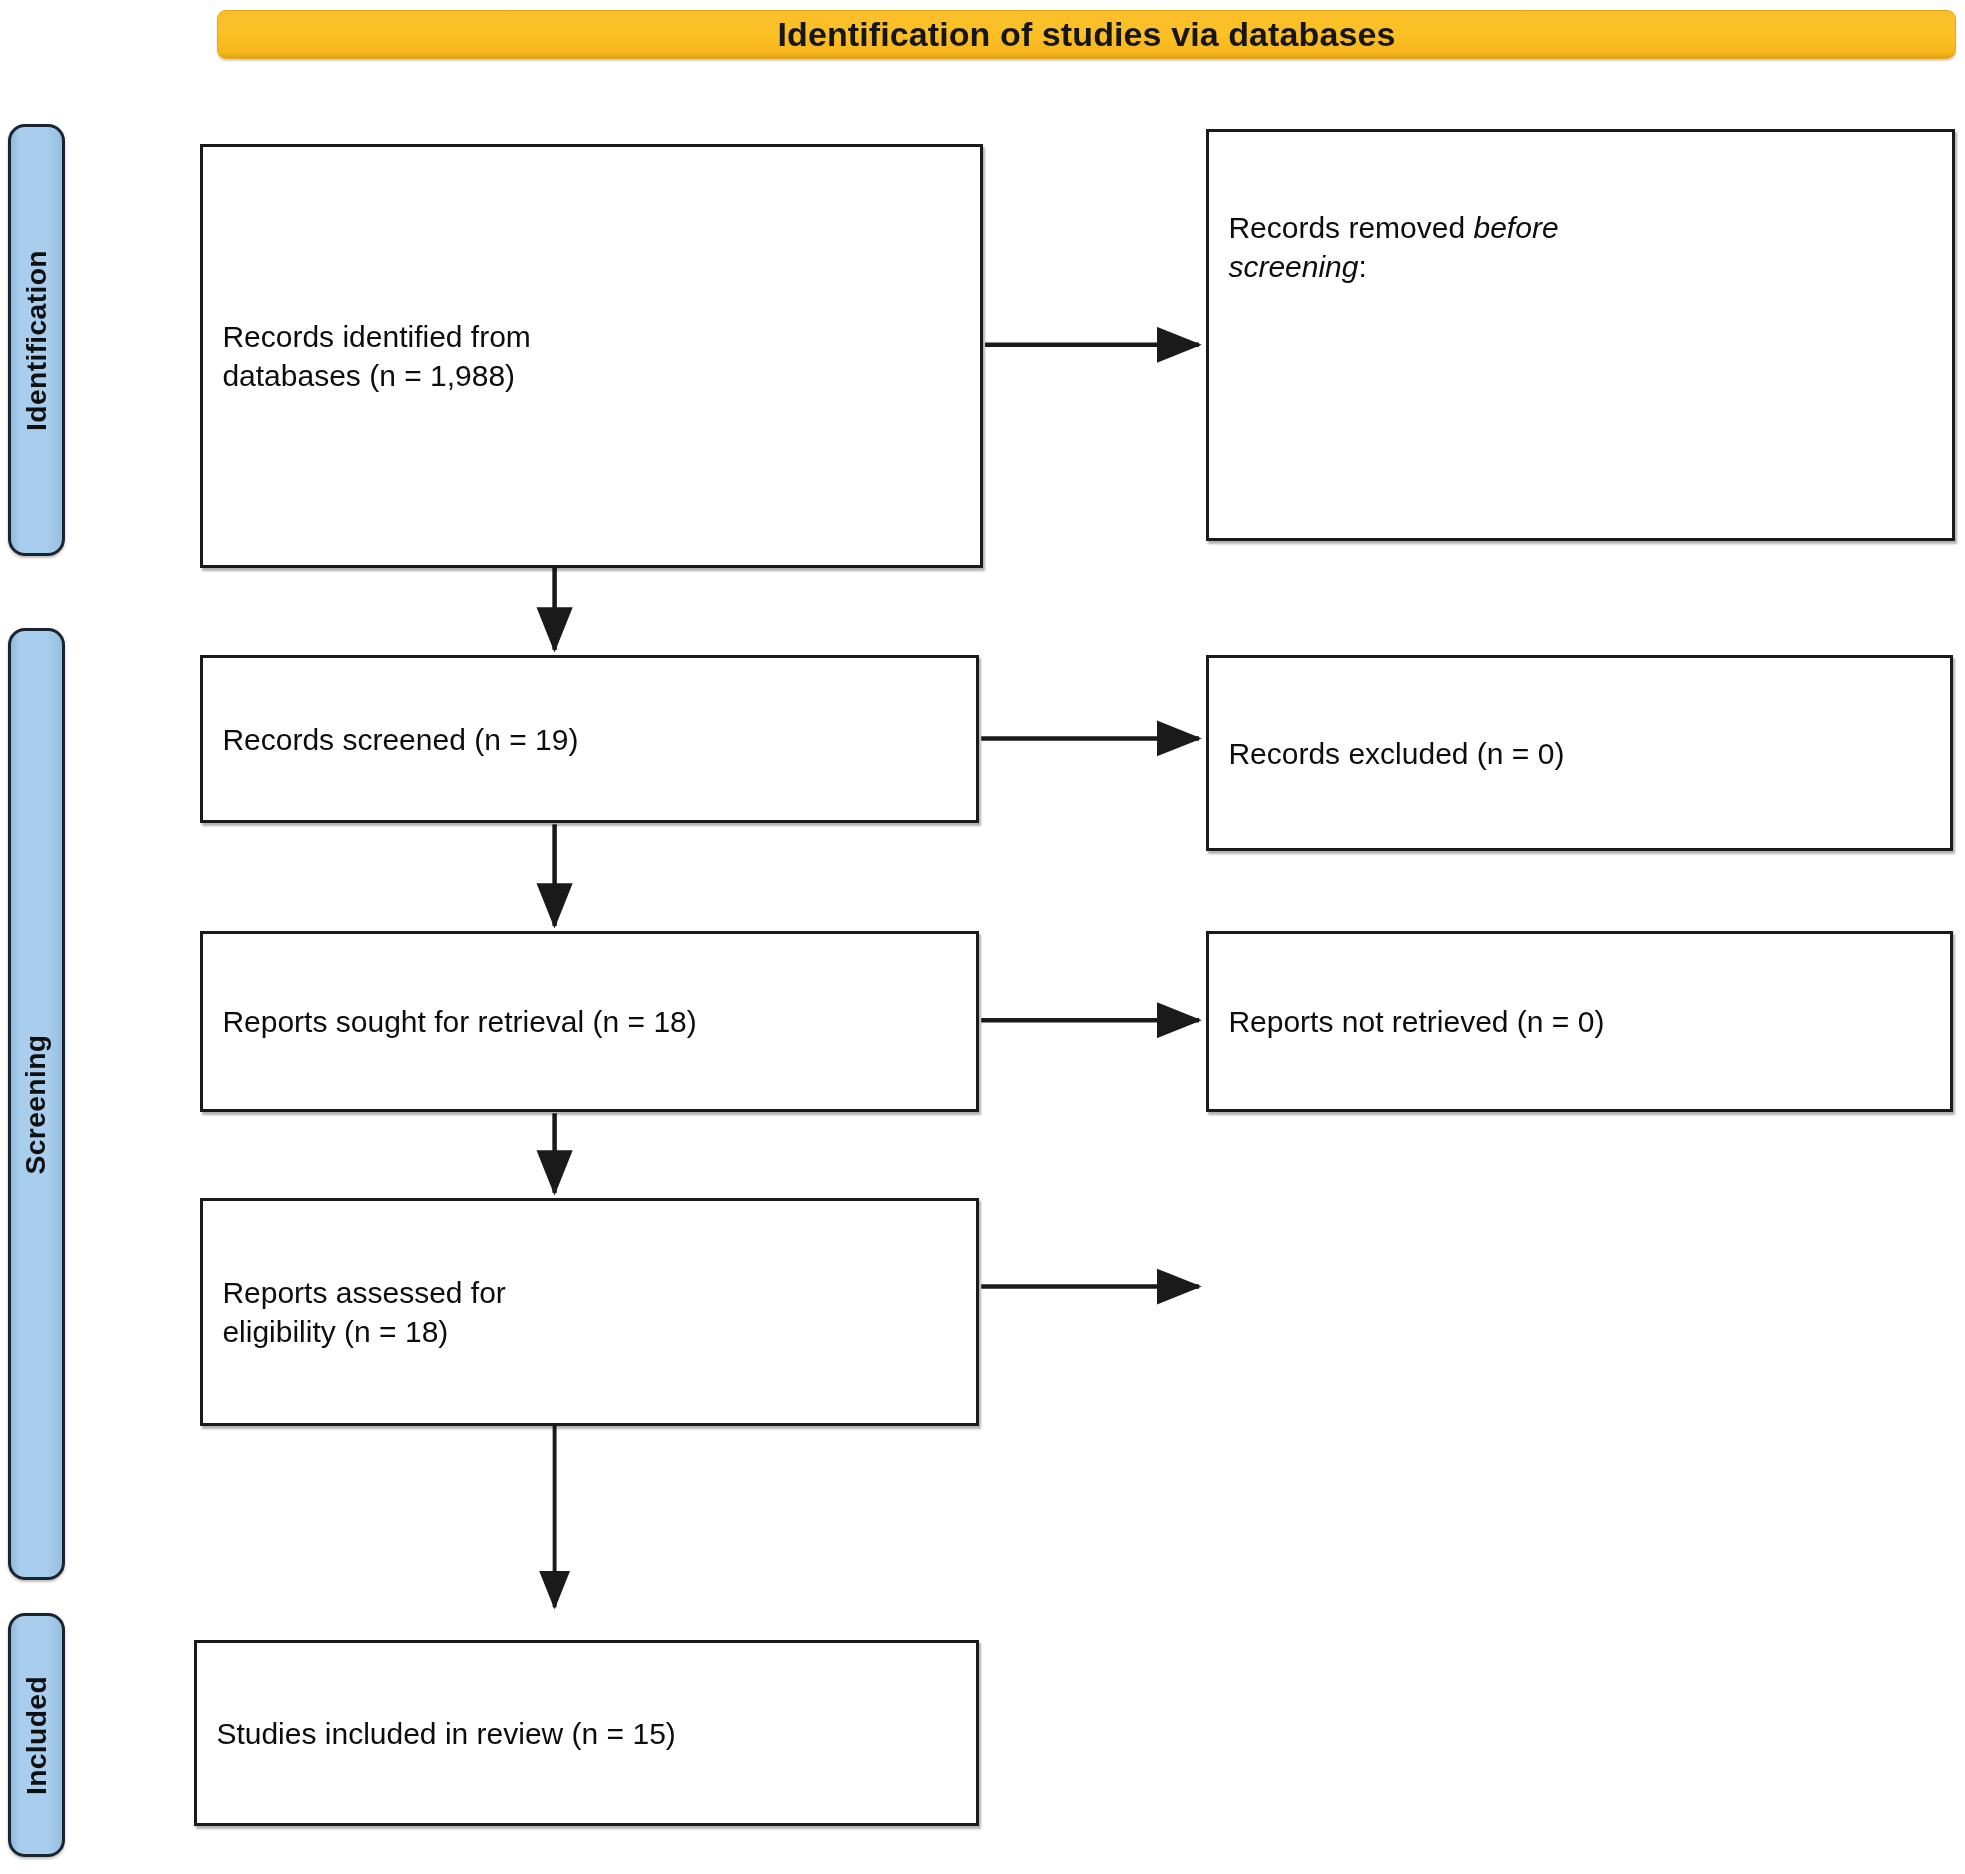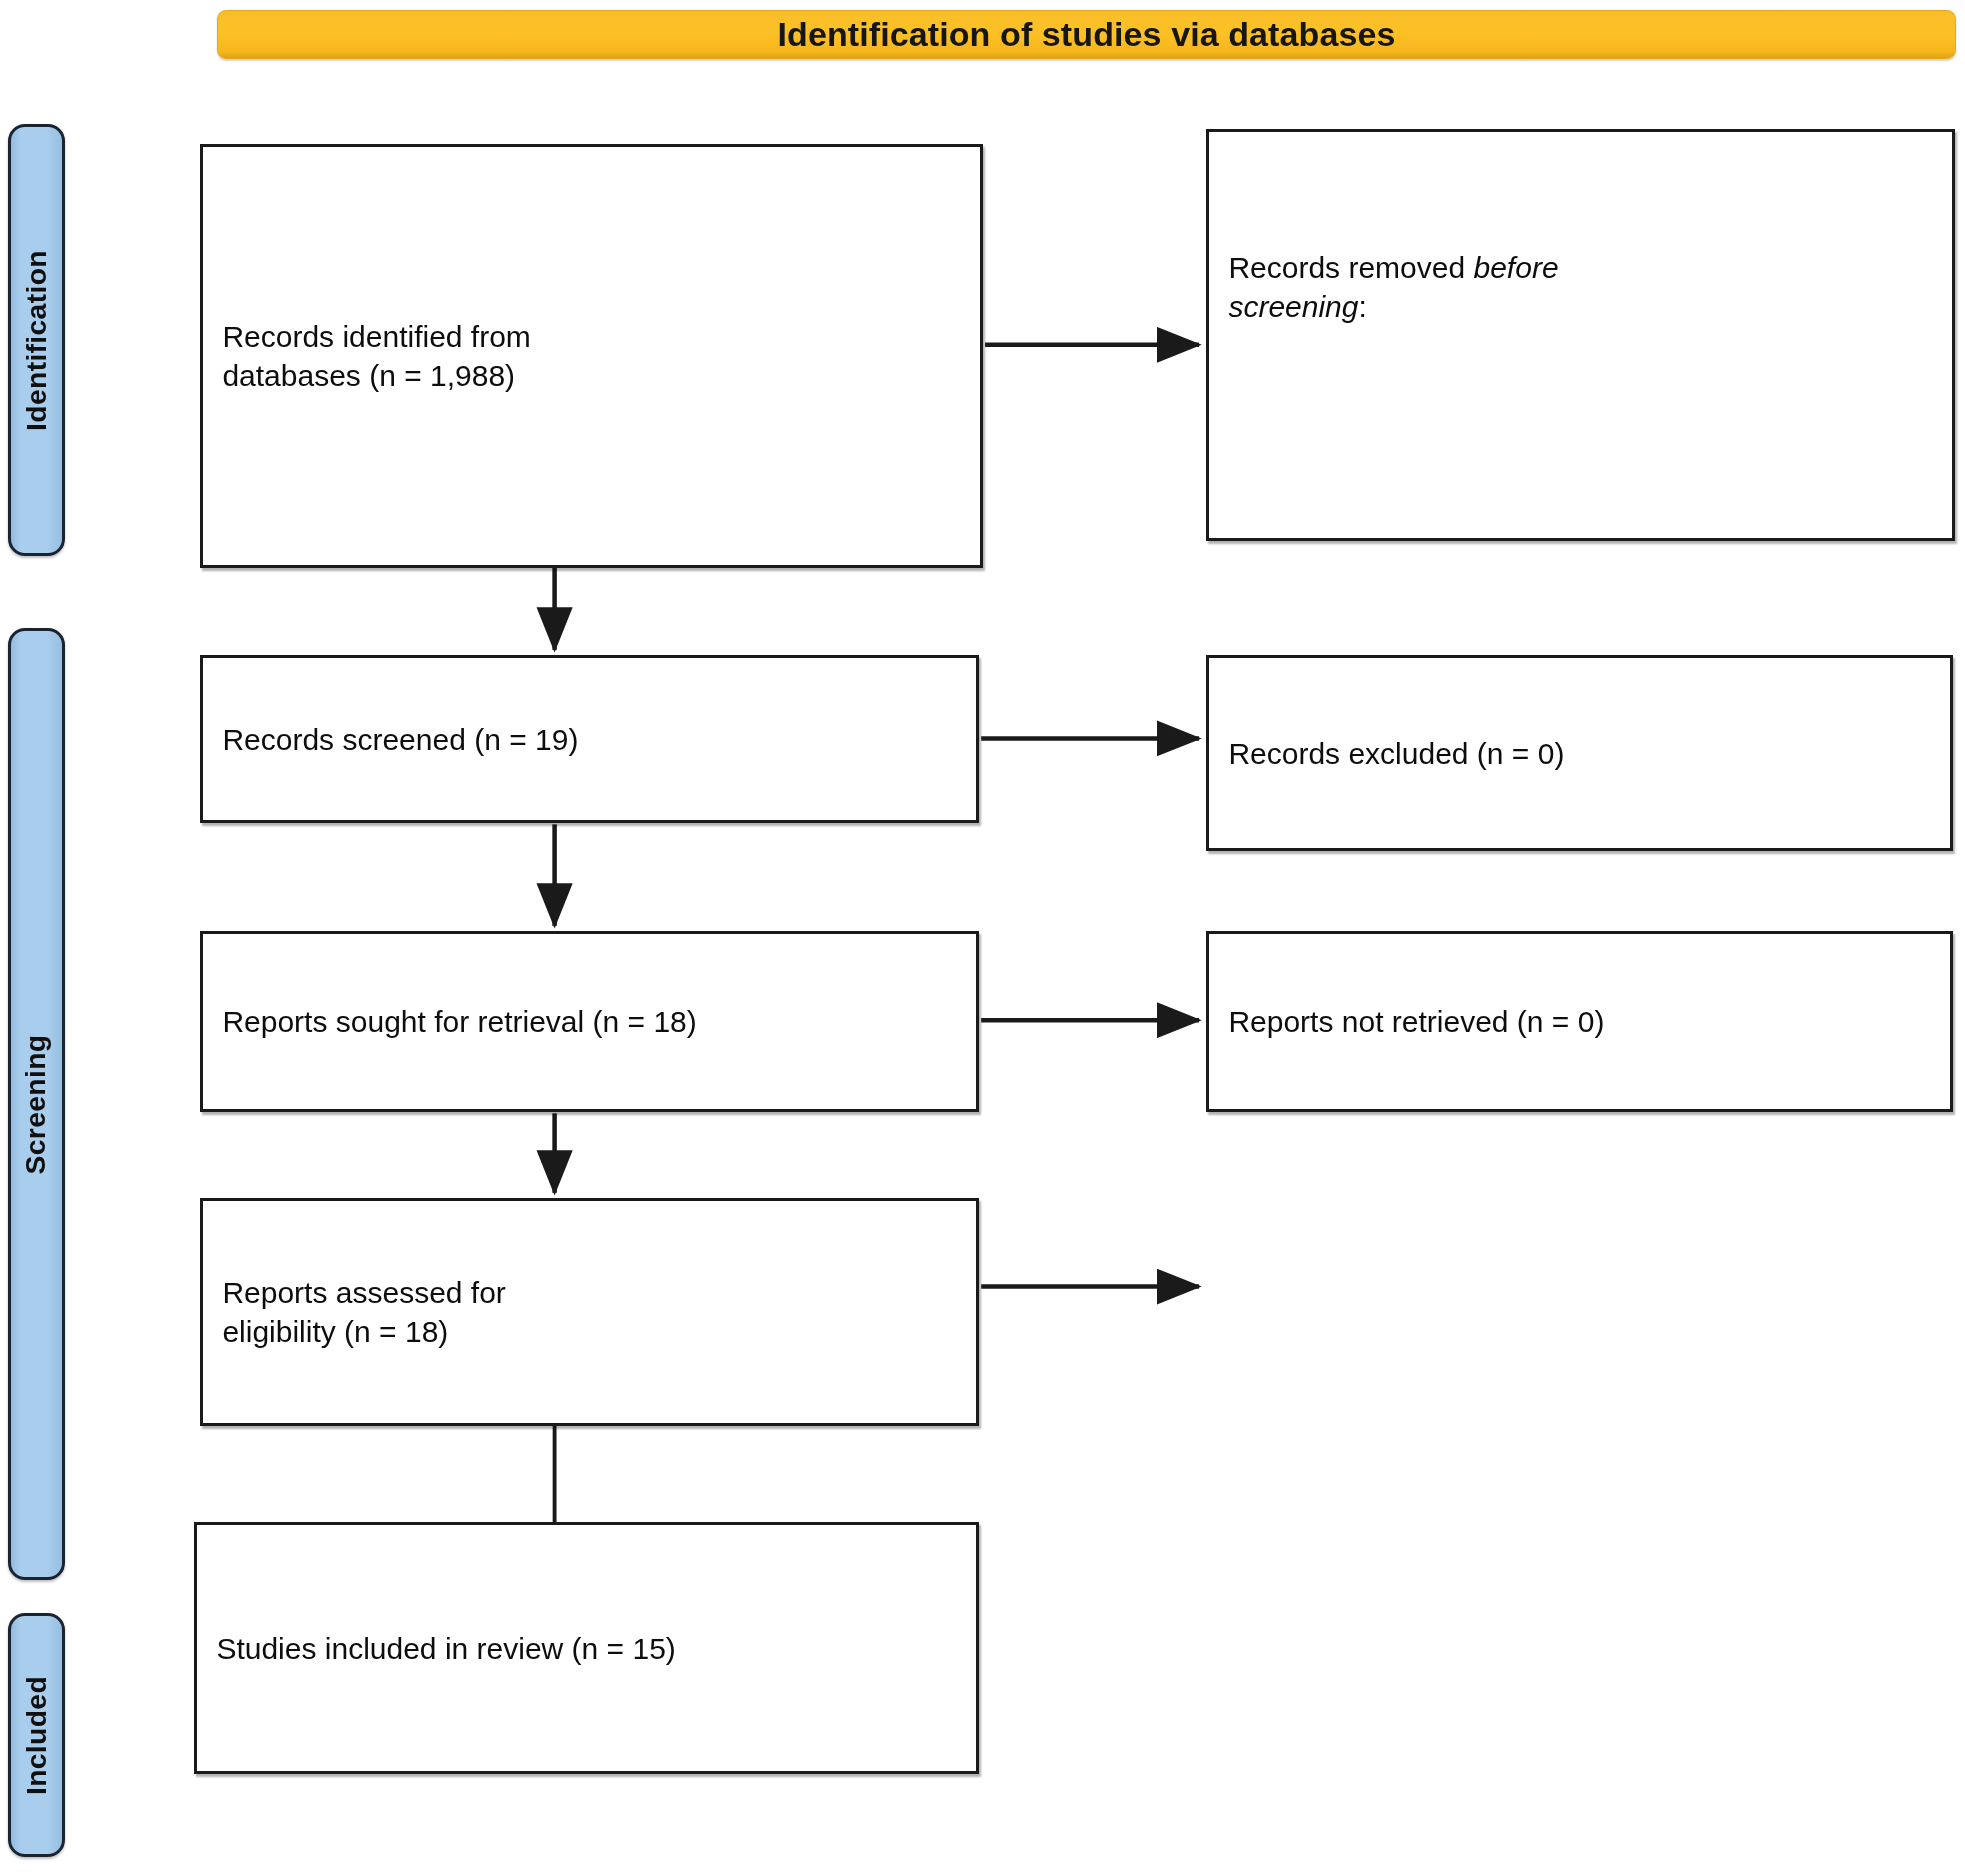--- a/index.html
+++ b/index.html
@@ -102,30 +102,30 @@
   }
   .flow-box-text em {
     font-style: italic;
   }
 
   
   #box-identified { left: 200px; top: 144px;  width: 783px; height: 424px; }
   #box-screened   { left: 200px; top: 655px; width: 779px; height: 168px; }
   #box-sought     { left: 200px; top: 931px; width: 779px; height: 181px; }
   #box-assessed   { left: 200px; top: 1198px; width: 779px; height: 228px; }
-  #box-included   { left: 194px; top: 1522px; width: 785px; height: 252px; }
+  #box-included   { left: 194px; top: 1640px; width: 785px; height: 186px; }
 
   
   #box-removed      { left: 1206px; top: 129px;  width: 749px; height: 412px; }
   #box-excluded-rec { left: 1206px; top: 655px; width: 747px; height: 196px; }
   #box-not-retrieved{ left: 1206px; top: 931px; width: 747px; height: 181px; }
   #box-excluded-rep { left: 1206px; top: 1191px; width: 747px; height: 385px; }
 
   
-  .align-upper { justify-content: flex-start; padding-top: 116px; }
+  .align-upper { justify-content: flex-start; padding-top: 76px; }
 
   
   #connectors {
     position: absolute;
     left: 0;
     top: 0;
     width: 1965px;
     height: 1875px;
     pointer-events: none;
   }

